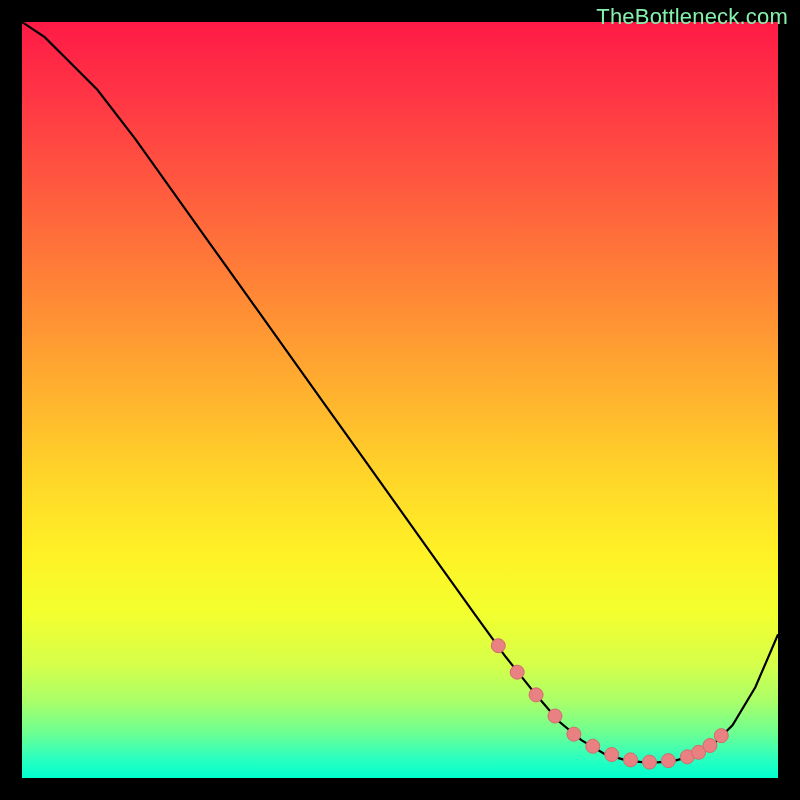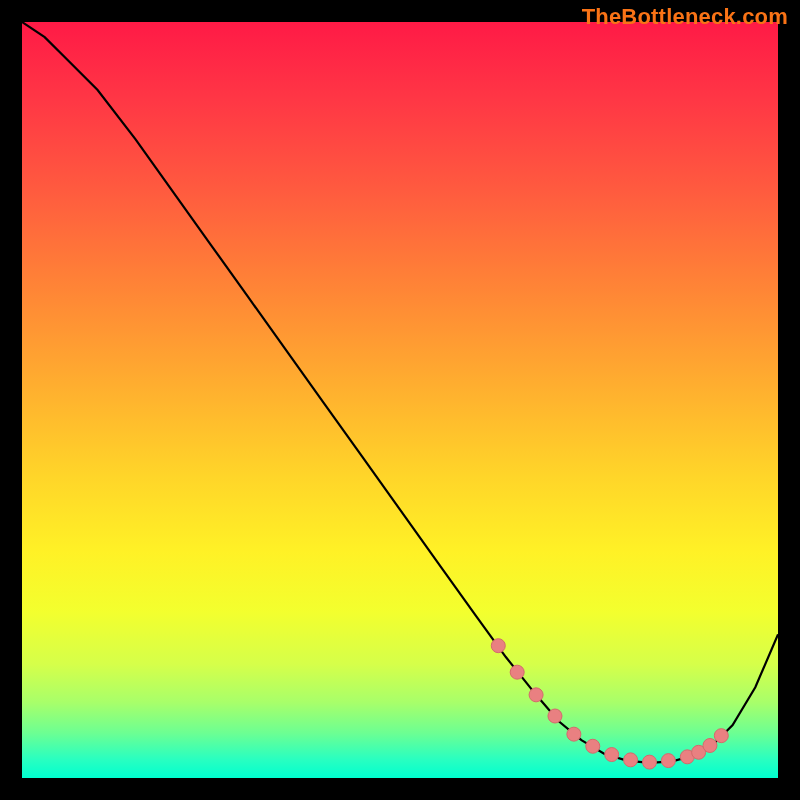--- a/index.html
+++ b/index.html
@@ -14,22 +14,22 @@
   .wrap {
     position: relative;
     width: 800px;
     height: 800px;
   }
   .attribution {
     position: absolute;
     top: 4px;
     right: 12px;
     font-size: 22px;
-    font-weight: 700;
-    color: #f97316;
+    font-weight: 400;
+    color: #86efac;
     letter-spacing: 0.2px;
     z-index: 10;
   }
   .plot {
     position: absolute;
     left: 22px;
     top: 22px;
     width: 756px;
     height: 756px;
   }

